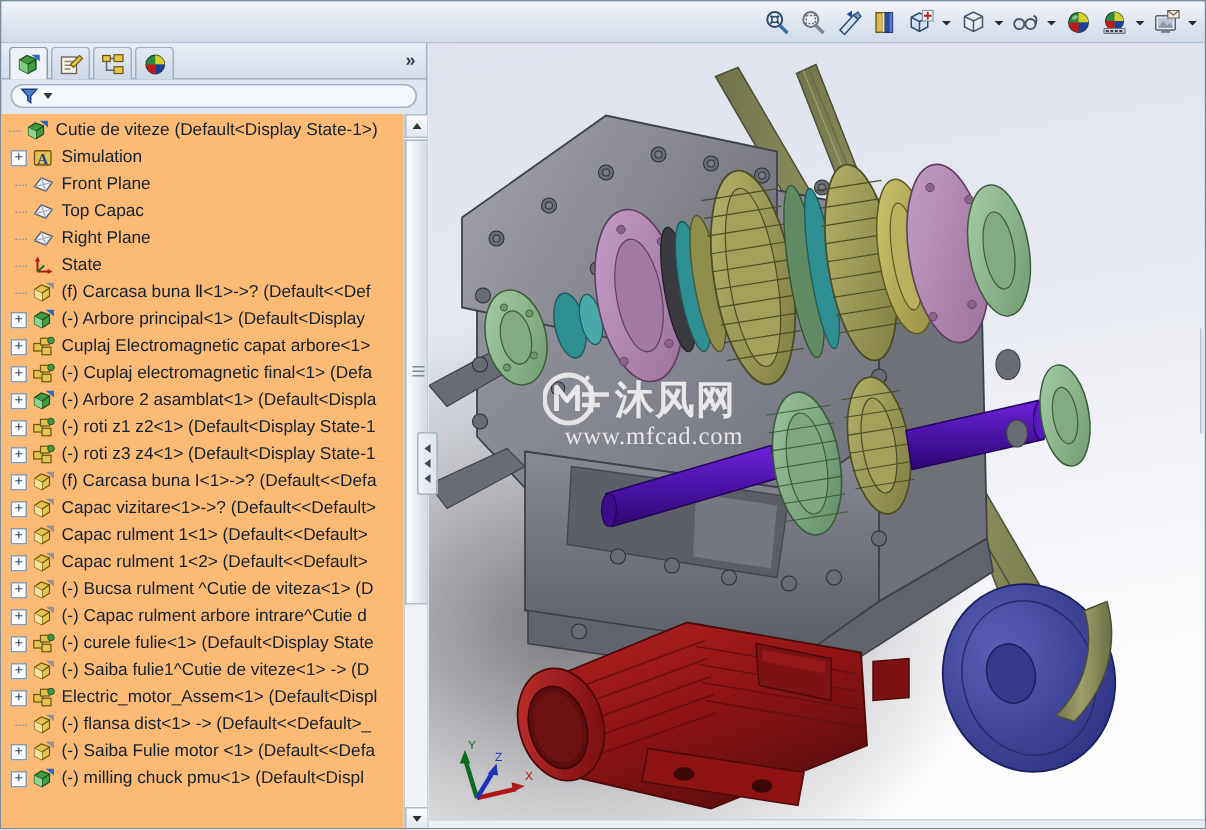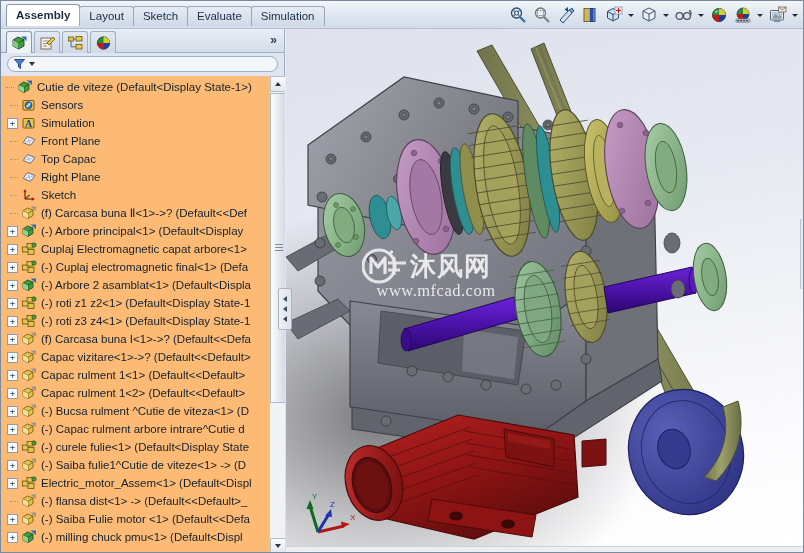--- a/index.html
+++ b/index.html
@@ -287,27 +287,20 @@
     background: linear-gradient(90deg,#e9ecf1,#d7dce5);
     border-left: 1px solid #b9c2cd;
   }
 </style>
 </head>
 <body>
 
 <div id="app">
 
   <div id="cmdbar">
-    <div id="tabs">
-      <div class="tab active">Assembly</div>
-      <div class="tab">Layout</div>
-      <div class="tab">Sketch</div>
-      <div class="tab">Evaluate</div>
-      <div class="tab">Simulation</div>
-    </div>
 
     <div id="toolicons">
 
       <div class="tbtn">
         <svg width="18" height="18" viewBox="0 0 18 18">
           <circle cx="7.5" cy="7" r="5" fill="#e9eef5" stroke="#2d4a6b" stroke-width="1.3"></circle>
           <circle cx="7.5" cy="7" r="2" fill="none" stroke="#2d4a6b" stroke-width="1"></circle>
           <circle cx="5.2" cy="5" r="0.8" fill="#2d4a6b"></circle>
             <circle cx="9.8" cy="5" r="0.8" fill="#2d4a6b"></circle>
           <circle cx="5.2" cy="9.2" r="0.8" fill="#2d4a6b"></circle>
@@ -470,32 +463,20 @@
                 <path d="M2 5 L7 7.5 L12 4" fill="none" stroke="#1f4a1f" stroke-width="0.8"></path>
                 <path d="M7 7.5 L7 12.5" stroke="#1f4a1f" stroke-width="0.8"></path>
                 <path d="M2 5 L7 7.5 L7 12.5 L2 10 Z" fill="#8ed48e"></path>
                 <path d="M9.5 0.5 L15 0.5 L15 5 Z" fill="#2b6bbf"></path>
               </svg>
             </span>
             <span class="lbl" style="font-weight: 400;">Cutie de viteze  (Default&lt;Display State-1&gt;)</span>
           </div>
           <div class="row">
             <span class="indent" style="width: 6px;"></span>
-            <span class="dashline"></span>
-            <span class="ico">
-              <svg width="16" height="14" viewBox="0 0 16 14">
-                <rect x="2" y="2.5" width="11" height="9.5" rx="1" fill="#e3c44e" stroke="#6a5410" stroke-width="0.9"></rect>
-                <circle cx="7.5" cy="7.2" r="3.4" fill="#4a86c8" stroke="#1d3f6e" stroke-width="0.9"></circle>
-                <path d="M5.6 9 L9.4 5.4" stroke="#ffffff" stroke-width="1.1"></path>
-              </svg>
-            </span>
-            <span class="lbl">Sensors</span>
-          </div>
-          <div class="row">
-            <span class="indent" style="width: 6px;"></span>
             <span class="expander">+</span>
             <span class="ico">
               <svg width="16" height="14" viewBox="0 0 16 14">
                 <rect x="2" y="2.5" width="11" height="9.5" rx="1" fill="#e3c44e" stroke="#6a5410" stroke-width="0.9"></rect>
                 <text x="7.5" y="11" font-size="10" font-weight="bold" fill="#1d3f8a" text-anchor="middle" font-family="Liberation Serif, serif">A</text>
               </svg>
             </span>
             <span class="lbl">Simulation</span>
           </div>
           <div class="row">
@@ -536,21 +517,21 @@
             <span class="dashline"></span>
             <span class="ico">
               <svg width="16" height="14" viewBox="0 0 16 14">
                 <line x1="4" y1="11" x2="4" y2="2.5" stroke="#b01818" stroke-width="1.3"></line>
                 <polygon points="4,1 2.3,4.3 5.7,4.3" fill="#b01818"></polygon>
                 <line x1="4" y1="11" x2="12.5" y2="11" stroke="#b01818" stroke-width="1.3"></line>
                 <polygon points="14,11 10.8,9.3 10.8,12.7" fill="#b01818"></polygon>
                 <line x1="4" y1="11" x2="8.5" y2="7" stroke="#0d6b1f" stroke-width="1.2"></line>
               </svg>
             </span>
-            <span class="lbl">Sketch</span>
+            <span class="lbl">State</span>
           </div>
           <div class="row">
             <span class="indent" style="width: 6px;"></span>
             <span class="dashline"></span>
             <span class="ico">
               <svg width="16" height="14" viewBox="0 0 16 14">
                 <path d="M2 5 L6.5 2 L12 4 L12 9.5 L7 12.5 L2 10 Z" fill="#e3c44e" stroke="#6a5410" stroke-width="0.8"></path>
                 <path d="M2 5 L7 7.5 L12 4" fill="none" stroke="#6a5410" stroke-width="0.8"></path>
                 <path d="M7 7.5 L7 12.5" stroke="#6a5410" stroke-width="0.8"></path>
                 <path d="M2 5 L7 7.5 L7 12.5 L2 10 Z" fill="#f3e09a"></path>

